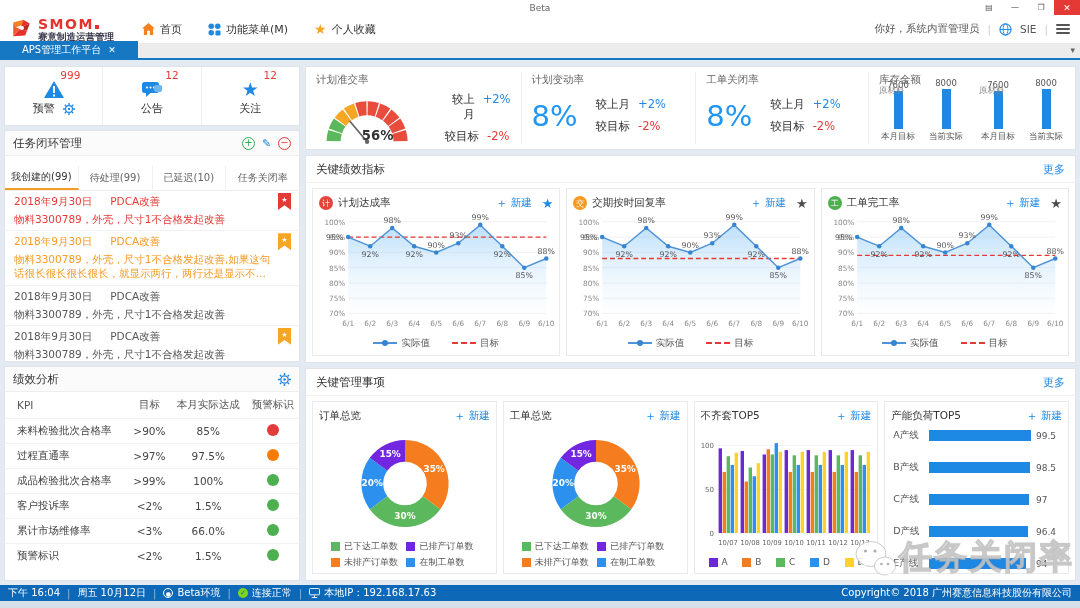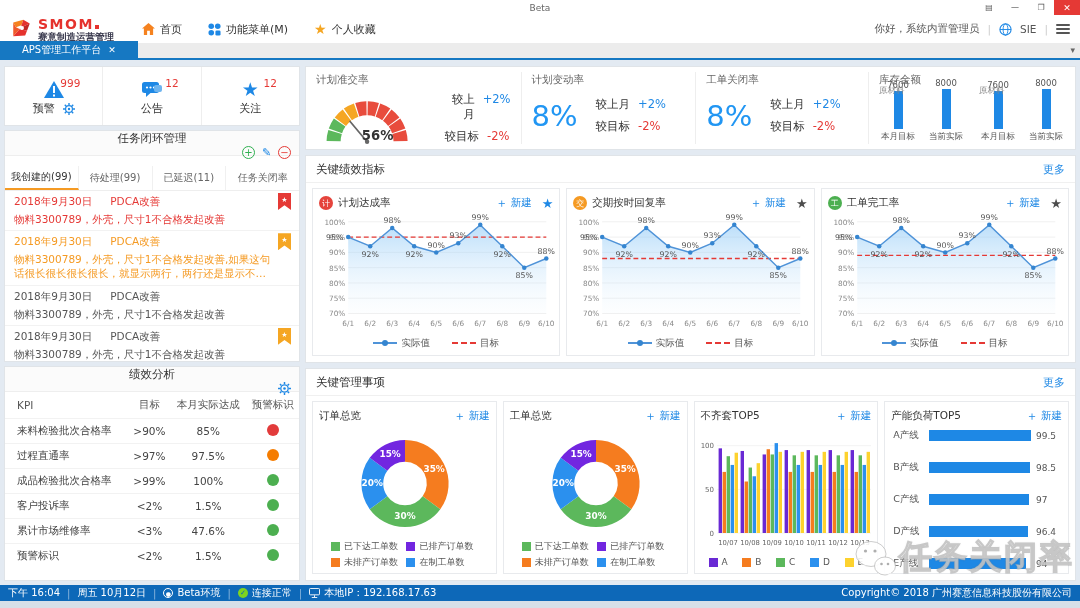--- a/index.html
+++ b/index.html
@@ -36,25 +36,25 @@
 
   
   .main { position:absolute; top:62px; left:0; right:0; bottom:23px; padding:4px; display:flex; gap:5px; }
   .panel { background:#fff; border:1px solid #e0e4e8; }
 
   
   .sidebar { width:296px; display:flex; flex-direction:column; gap:4px; }
   .stats { height:60px; display:flex; }
   .stat { flex:1; position:relative; display:flex; flex-direction:column; align-items:center; justify-content:center; padding-top:4px; cursor:pointer; }
   .stat + .stat { border-left:1px solid #eee; }
-  .stat-count { position:absolute; top:10px; right:22px; color:#e53935; font-size:10.5px; }
+  .stat-count { position:absolute; top:2px; right:22px; color:#e53935; font-size:10.5px; }
   .stat-label { font-size:11px; color:#333; margin-top:2px; display:flex; align-items:center; gap:8px; }
 
   .task-panel { height:232px; overflow:hidden; display:flex; flex-direction:column; }
-  .panel-hd { height:25px; padding:0 8px; display:flex; align-items:center; border-bottom:1px solid #eee; background:#fbfbfb;flex-direction:column; }
+  .panel-hd { height:25px; padding:0 8px; display:flex; align-items:center; border-bottom:1px solid #eee; background:#fbfbfb; }
   .panel-hd-title { font-size:11.5px; color:#333; }
   .panel-hd-icons { margin-left:auto; display:flex; gap:5px; align-items:center; }
   .ico-circ { width:13px; height:13px; border-radius:50%; display:flex; align-items:center; justify-content:center; font-size:10px; line-height:1; cursor:pointer; }
   .ico-add { border:1px solid #2fb050; color:#2fb050; }
   .ico-edit { color:#1e88e5; border:none; font-size:11px; }
   .ico-del { border:1px solid #e53935; color:#e53935; }
   .task-tabs { display:flex; height:25px; border-bottom:1px solid #eee;margin-top:10px; }
   .task-tab { flex:1; display:flex; align-items:center; justify-content:center; font-size:10px; color:#666; border-right:1px solid #f0f0f0; cursor:pointer; }
   .task-tab:last-child { border-right:none; }
   .task-tab.active { color:#333; border-bottom:2px solid #f59a23; background:#fff; }
@@ -282,21 +282,21 @@
         <span class="panel-hd-title">任务闭环管理</span>
         <span class="panel-hd-icons">
           <span class="ico-circ ico-add">+</span>
           <span class="ico-circ ico-edit">✎</span>
           <span class="ico-circ ico-del">−</span>
         </span>
       </div>
       <div class="task-tabs">
         <span class="task-tab active">我创建的(99)</span>
         <span class="task-tab">待处理(99)</span>
-        <span class="task-tab">已延迟(11)</span>
+        <span class="task-tab">已延迟(10)</span>
         <span class="task-tab">任务关闭率</span>
       </div>
       <div class="task-list">
           <div class="task-item c-red">
             <div class="task-row1">
               <span>2018年9月30日</span>
               <span>PDCA改善</span>
             </div>
             <div class="task-desc">物料3300789，外壳，尺寸1不合格发起改善</div>
             <span class="task-flag flag-red">★</span>
@@ -377,21 +377,21 @@
             </tr>
             <tr>
               <td>客户投诉率</td>
               <td>&lt;2%</td>
               <td>1.5%</td>
               <td><span class="dot" style="background:#4caf50"></span></td>
             </tr>
             <tr>
               <td>累计市场维修率</td>
               <td>&lt;3%</td>
-              <td>47.6%</td>
+              <td>66.0%</td>
               <td><span class="dot" style="background:#4caf50"></span></td>
             </tr>
             <tr>
               <td>预警标识</td>
               <td>&lt;2%</td>
               <td>1.5%</td>
               <td><span class="dot" style="background:#4caf50"></span></td>
             </tr>
           </tbody>
       </table>

